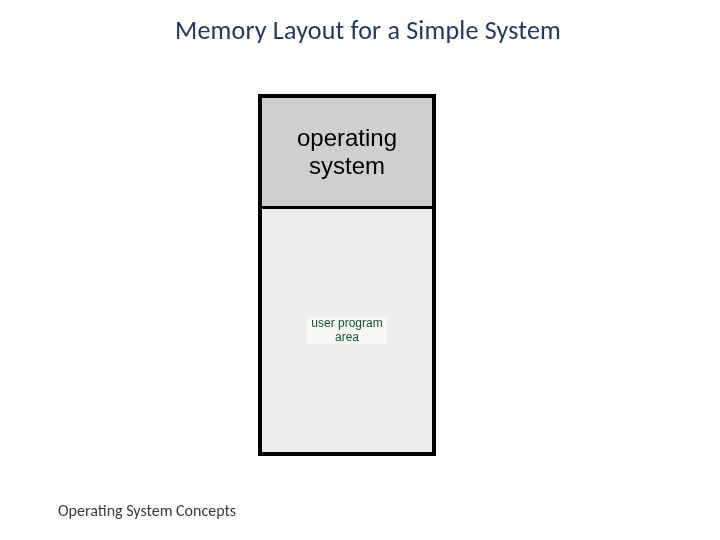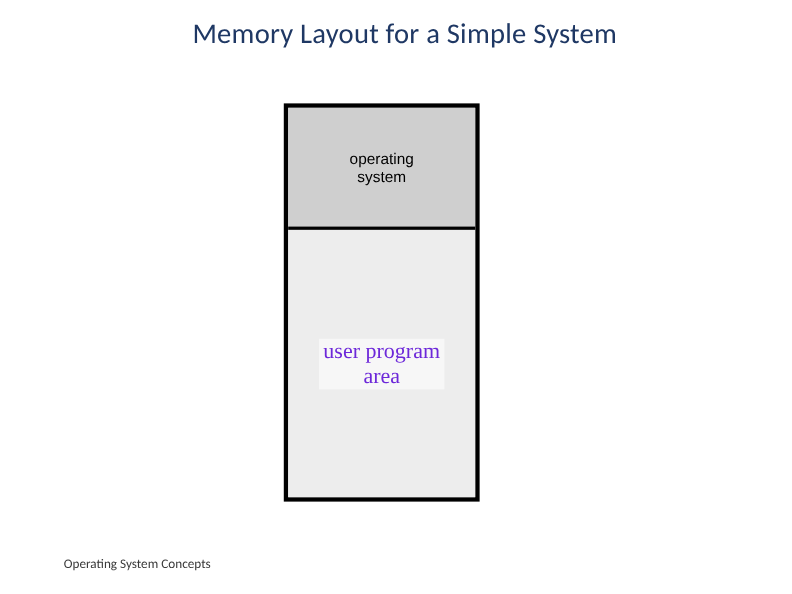--- a/index.html
+++ b/index.html
@@ -39,48 +39,48 @@
     width: 100%;
     height: 111px;
     background: #cfcfcf;
     border-bottom: 3px solid #000;
     box-sizing: border-box;
     display: flex;
     align-items: center;
     justify-content: center;
     text-align: center;
     font-family: Helvetica, Arial, sans-serif;
-    font-size: 14px;
+    font-size: 24px;
     line-height: 1.15;
     color: #000;
     white-space: pre-line;
   }
   .user-block {
     width: 100%;
     height: calc(100% - 111px);
     background: #ededed;
     display: flex;
     align-items: center;
     justify-content: center;
     text-align: center;
-    font-family: Liberation Serif, serif;
-    font-size: 20px;
+    font-family: Liberation Sans, sans-serif;
+    font-size: 12px;
     line-height: 1.15;
-    color: #6d28d9;
+    color: #14532d;
     white-space: pre-line;
   }
   .user-block span {
     background: #f7f7f7;
     padding: 0 4px;
   }
   .footer {
     position: absolute;
     left: 58px;
     bottom: 20px;
-    font-size: 12px;
+    font-size: 16px;
     color: #3a3a3a;
   }
 </style>
 </head>
 <body>
 
 <div class="title">Memory Layout for a Simple System</div>
 
 <div class="diagram">
   <div class="os-block">operating

